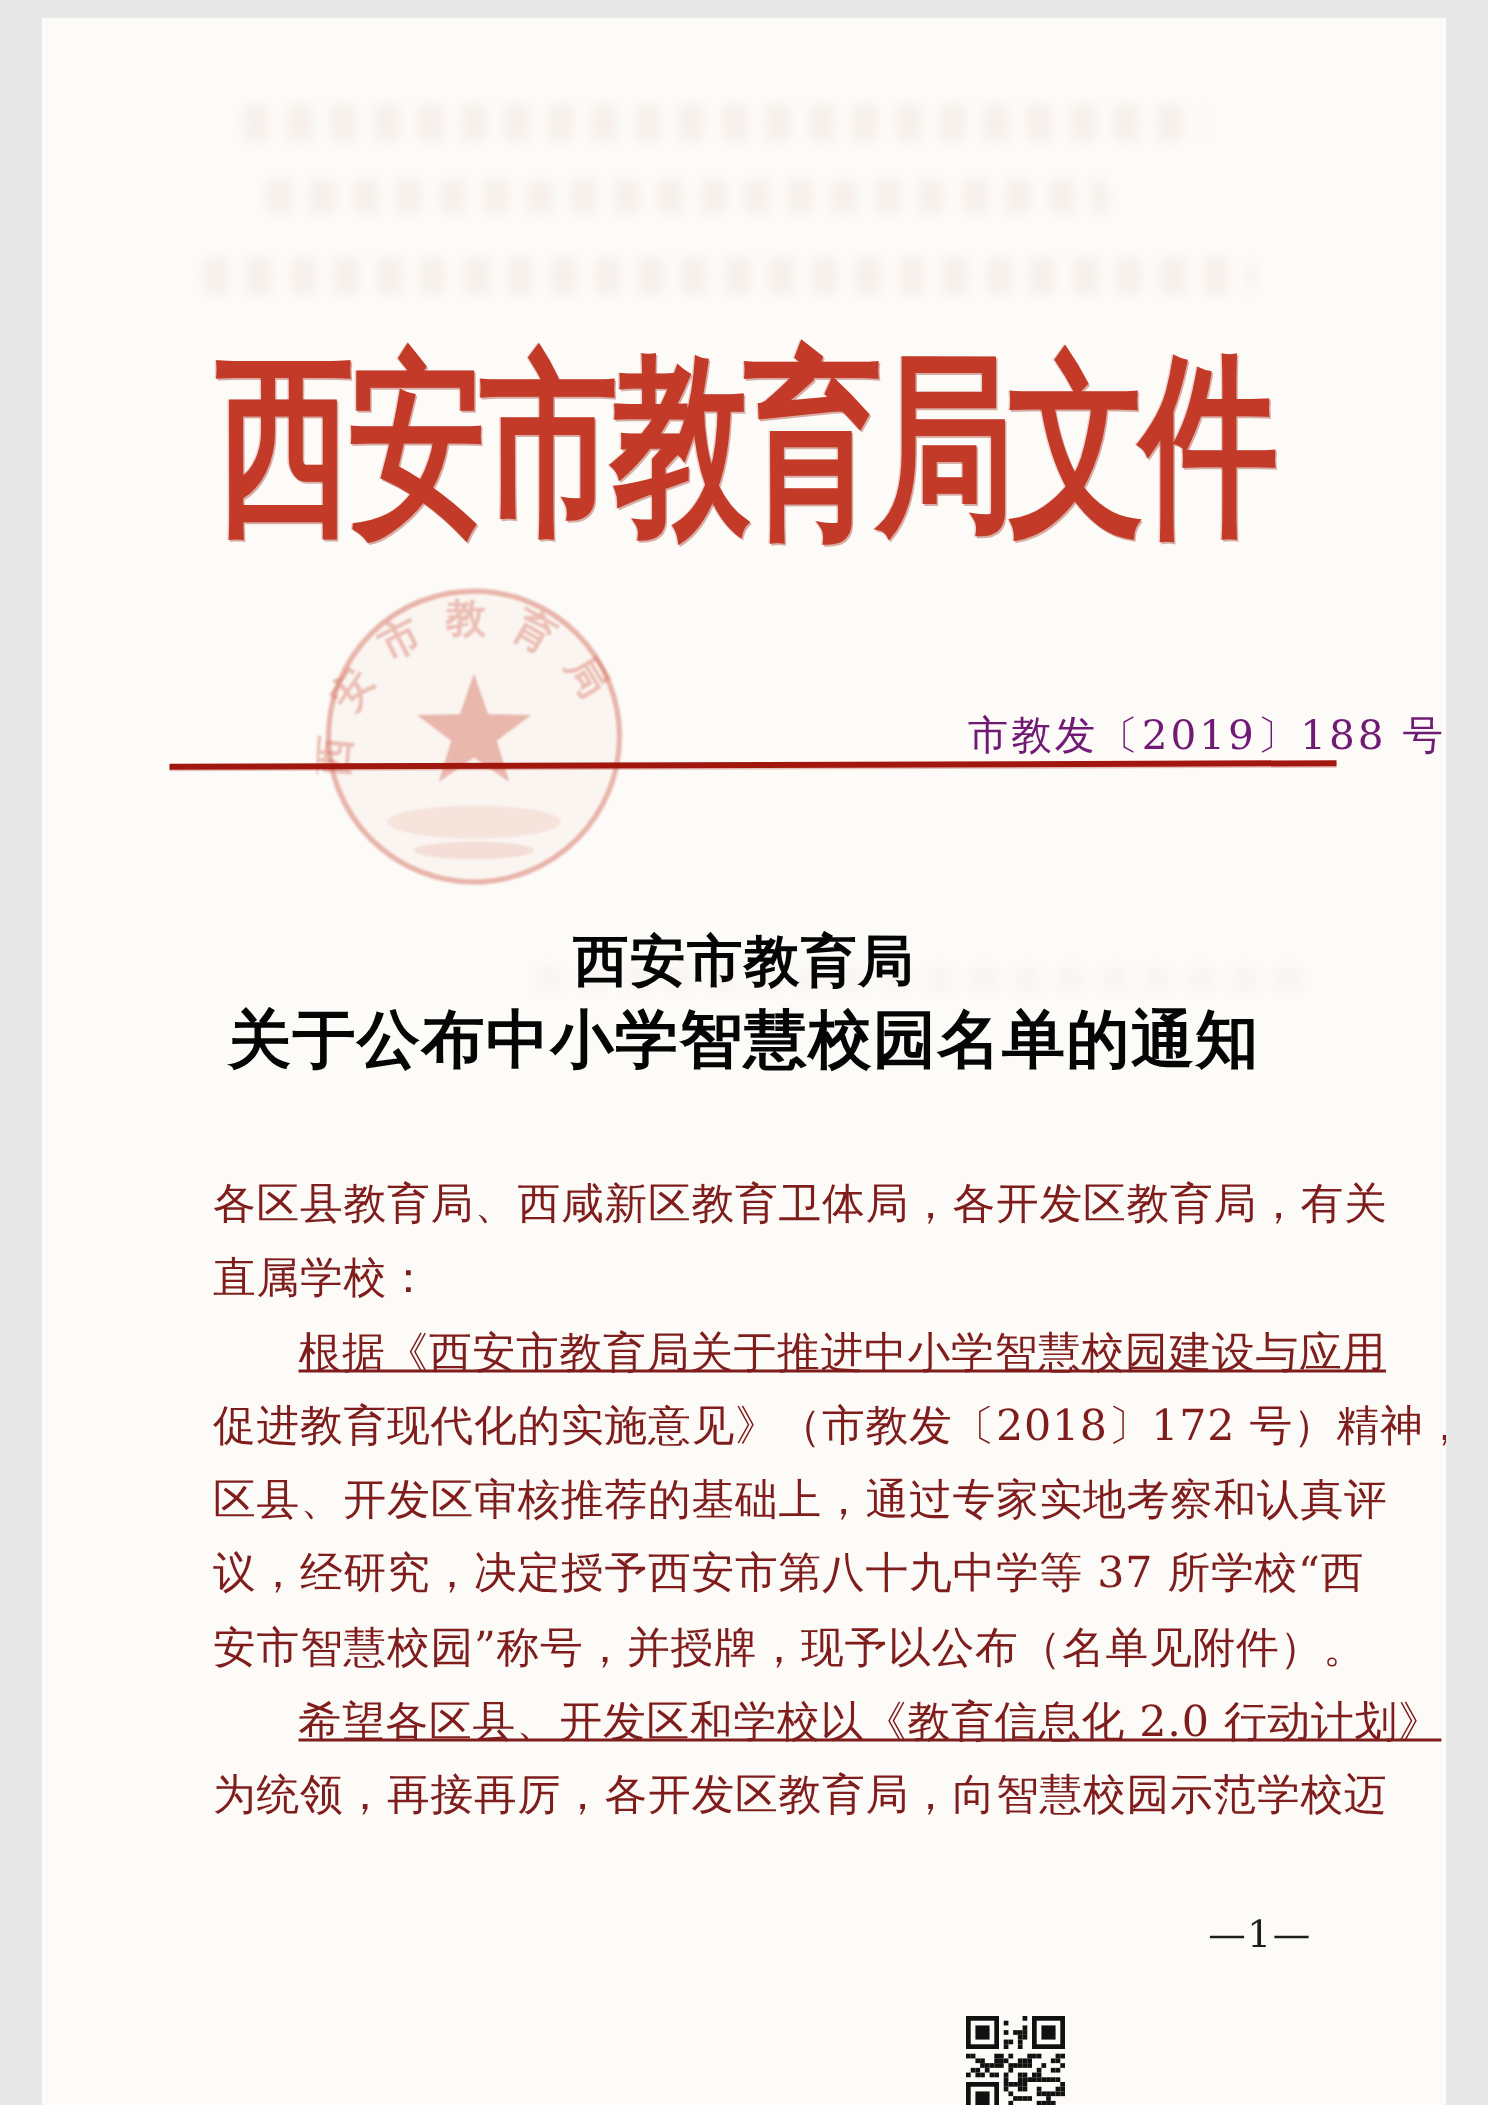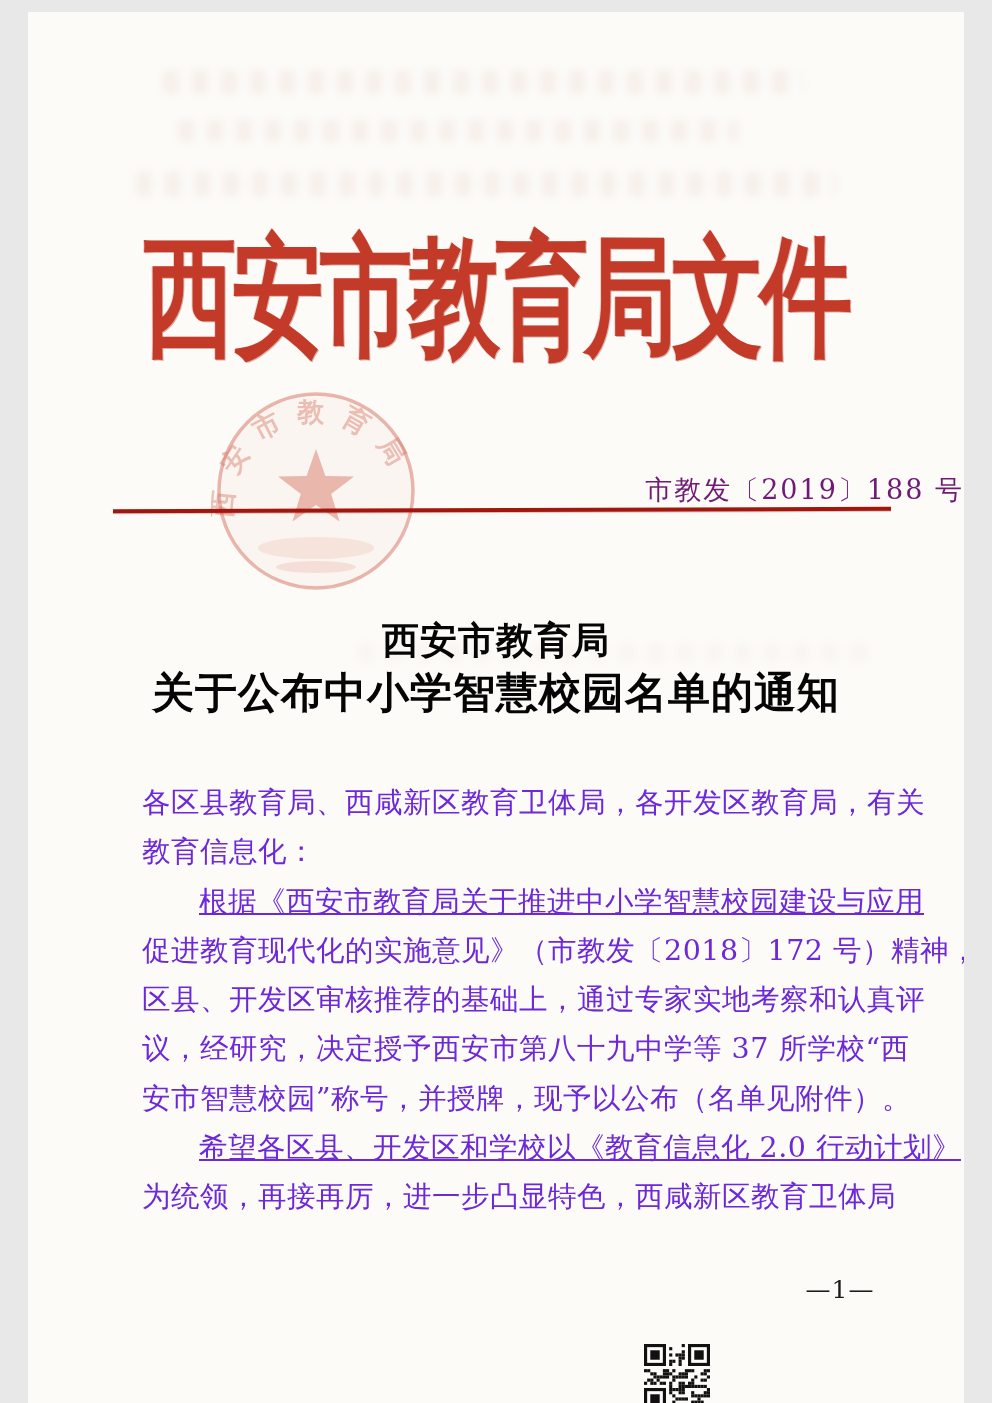--- a/index.html
+++ b/index.html
@@ -42,21 +42,21 @@
     background-color:#a2170d; transform:rotate(-0.18deg);
     box-shadow:0 1px 0 rgba(162,23,13,0.25);
   }
 
   .title { position:absolute; top:606px; left:0; right:0; text-align:center; color:#050505; font-weight:bold; }
   .title-line1 { font-size:37px; line-height:44px; letter-spacing:1px; }
   .title-line2 { font-size:42px; line-height:50px; margin-top:6px; letter-spacing:1px; white-space:nowrap;text-align:center; }
 
   .body-text {
     position:absolute; top:766px; left:114px; width:752px;
-    font-size:28.5px; color:#6d28d9;
+    font-size:28.5px; color:#7f1d1d;
   }
   .body-text .line { height:49.3px; line-height:49.3px; white-space:nowrap; letter-spacing:0.5px; }
   .body-text .indent { padding-left:57px;text-decoration:underline; }
 
   .page-number {
     position:absolute; top:1263px; left:752px; width:120px; text-align:center;
     font-size:25px; color:#1c1c1c; letter-spacing:1px;
   }
 
   .qr { position:absolute; left:616px; top:1332px; width:66px; height:66px; }
@@ -90,28 +90,28 @@
 
   <div class="red-rule"></div>
 
   <div class="title">
     <div class="title-line1">西安市教育局</div>
     <div class="title-line2">关于公布中小学智慧校园名单的通知</div>
   </div>
 
   <div class="body-text">
     <div class="line">各区县教育局、西咸新区教育卫体局，各开发区教育局，有关</div>
-    <div class="line">教育信息化：</div>
+    <div class="line">直属学校：</div>
     <div class="line indent">根据《西安市教育局关于推进中小学智慧校园建设与应用</div>
     <div class="line">促进教育现代化的实施意见》（市教发〔2018〕172 号）精神，</div>
     <div class="line">区县、开发区审核推荐的基础上，通过专家实地考察和认真评</div>
     <div class="line">议，经研究，决定授予西安市第八十九中学等 37 所学校“西</div>
     <div class="line">安市智慧校园”称号，并授牌，现予以公布（名单见附件）。</div>
     <div class="line indent">希望各区县、开发区和学校以《教育信息化 2.0 行动计划》</div>
-    <div class="line">为统领，再接再厉，进一步凸显特色，西咸新区教育卫体局</div>
+    <div class="line">为统领，再接再厉，各开发区教育局，向智慧校园示范学校迈</div>
   </div>
 
   <div class="page-number">—1—</div>
 
   <svg class="qr" id="qr" viewBox="0 0 63 63">
       <rect x="0" y="0" width="63" height="63" fill="#fcfbf8"></rect>
       <rect x="36" y="0" width="3" height="3" fill="#111"></rect>
       <rect x="24" y="3" width="3" height="3" fill="#111"></rect>
       <rect x="36" y="6" width="3" height="3" fill="#111"></rect>
       <rect x="24" y="9" width="3" height="3" fill="#111"></rect>

